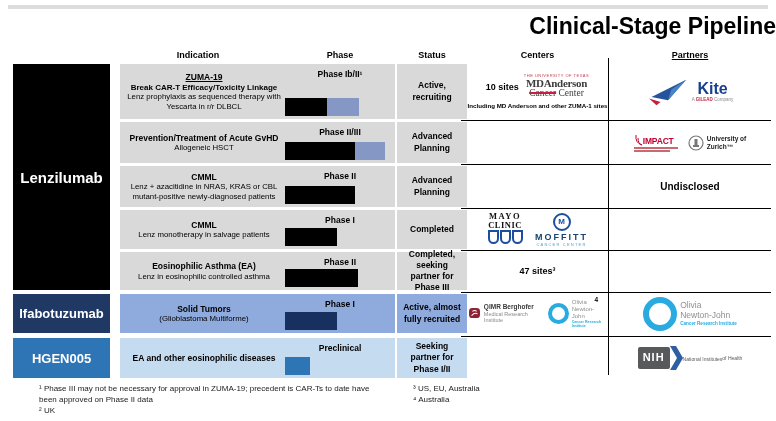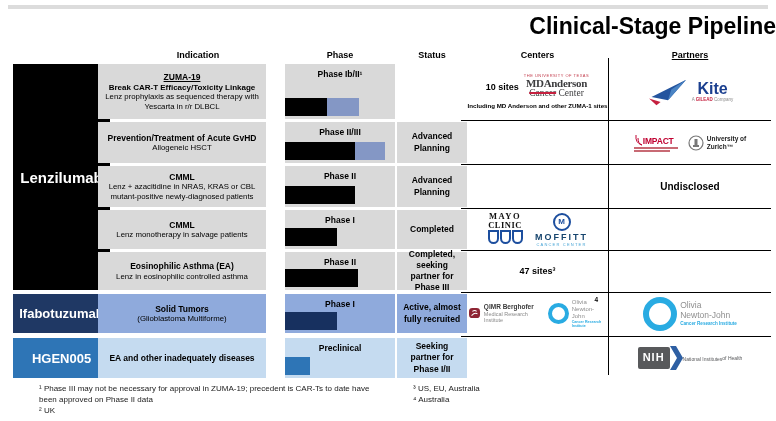--- a/index.html
+++ b/index.html
@@ -3,21 +3,21 @@
 <meta charset="utf-8">
 <style>
   html,body{margin:0;padding:0;background:#fff;}
   #slide{position:relative;width:776px;height:421px;background:#fff;font-family:"Liberation Sans",sans-serif;color:#000;overflow:hidden;}
   .topbar{position:absolute;left:8px;top:5px;width:760px;height:4px;background:#dcdcdc;}
   .title{position:absolute;top:13px;left:0;width:776px;text-align:right;font-size:23px;font-weight:bold;}
   .hdr{position:absolute;top:48px;height:13px;font-weight:bold;font-size:9px;display:flex;align-items:center;justify-content:center;}
   .hdr.u{text-decoration:underline;}
   .cell{position:absolute;box-sizing:border-box;display:flex;flex-direction:column;align-items:center;justify-content:center;text-align:center;}
   .col-label{left:13px;width:97px;}
-  .col-ind{left:98px;width:168px;}
+  .col-ind{left:120px;width:168px;}
   .col-phase{left:285px;width:110px;}
   .col-status{left:397px;width:70px;}
   .col-centers{left:469px;width:137px;}
   .col-partners{left:611px;width:158px;}
   .r1{top:64px;height:55px;} .r2{top:122px;height:41px;} .r3{top:166px;height:41px;}
   .r4{top:210px;height:39px;} .r5{top:252px;height:38px;} .r6{top:294px;height:39px;} .r7{top:338px;height:40px;}
   .bg-gray{background:#d9d9d9;} .bg-black{background:#000;} .bg-ifab{background:#8faadc;} .bg-hgen{background:#c5dbf0;}
   .g-label{color:#fff;font-weight:bold;}
   .g-lenz{font-size:15px;} .g-sm{font-size:13px;}
   .ind-title{font-weight:bold;font-size:8.5px;line-height:1.25;} .ind-title.u{text-decoration:underline;}
@@ -100,20 +100,21 @@
     <div class="ind-sub">Break CAR-T Efficacy/Toxicity Linkage</div>
     <div class="ind-detail">Lenz prophylaxis as sequenced therapy with Yescarta in r/r DLBCL</div>
   </div>
   <div class="cell col-phase r1 bg-gray phase">
     <div class="ph-label">Phase Ib/II¹</div>
     <div class="phasebar">
         <div style="width: 38%; background: rgb(0, 0, 0);"></div>
         <div style="width: 29%; background: rgb(132, 151, 197);"></div>
       </div>
   </div>
+  <div class="cell col-status r1 bg-gray st">Active, recruiting</div>
   <div class="cell col-centers r1">
     <div style="display:flex;align-items:center;gap:5px;">
       <span class="sites">10 sites</span>
       <div class="mda">
         <div class="mda-univ">THE UNIVERSITY OF TEXAS</div>
         <div class="mda-name">MDAnderson</div>
         <div class="mda-cc"><span class="mda-strike">Cancer</span> <span>Center</span></div>
       </div>
     </div>
     <div style="font-size:6.2px;font-weight:bold;white-space:nowrap;margin-top:3px;">Including MD Anderson and other ZUMA-1 sites</div>
@@ -257,21 +258,21 @@
       <span class="onj-ring big"></span>
       <div class="onj-text big">
         <div>Olivia</div>
         <div>Newton-John</div>
         <div class="onj-sub big">Cancer Research Institute</div>
       </div>
     </div>
   </div>
 
   <div class="cell col-ind r7 bg-hgen">
-    <div class="ind-title">EA and other inadequately diseases</div>
+    <div class="ind-title">EA and other eosinophilic diseases</div>
   </div>
   <div class="cell col-phase r7 bg-hgen phase">
     <div class="ph-label">Preclinical</div>
     <div class="phasebar">
         <div style="width: 23%; background: rgb(46, 117, 182);"></div>
       </div>
   </div>
   <div class="cell col-status r7 bg-hgen st">Seeking partner for Phase I/II</div>
   <div class="cell col-partners r7">
     <div class="nih">

